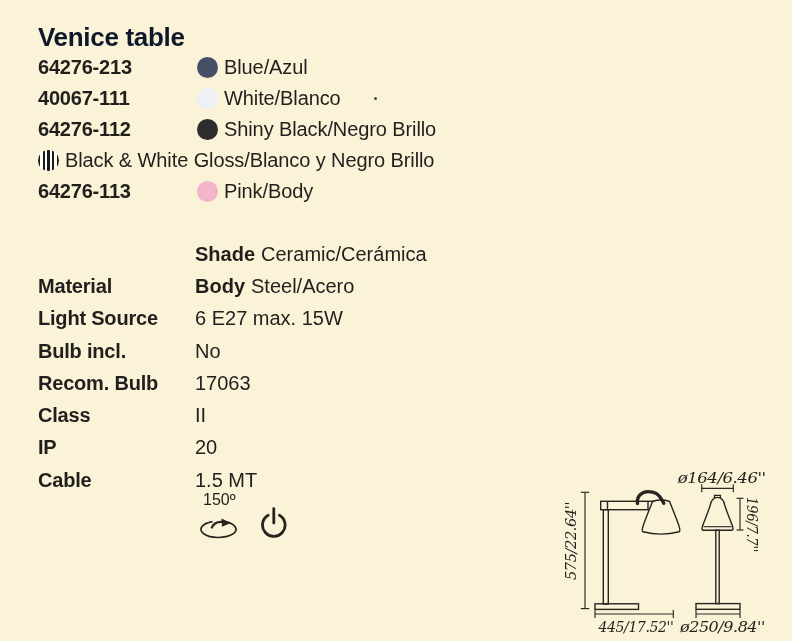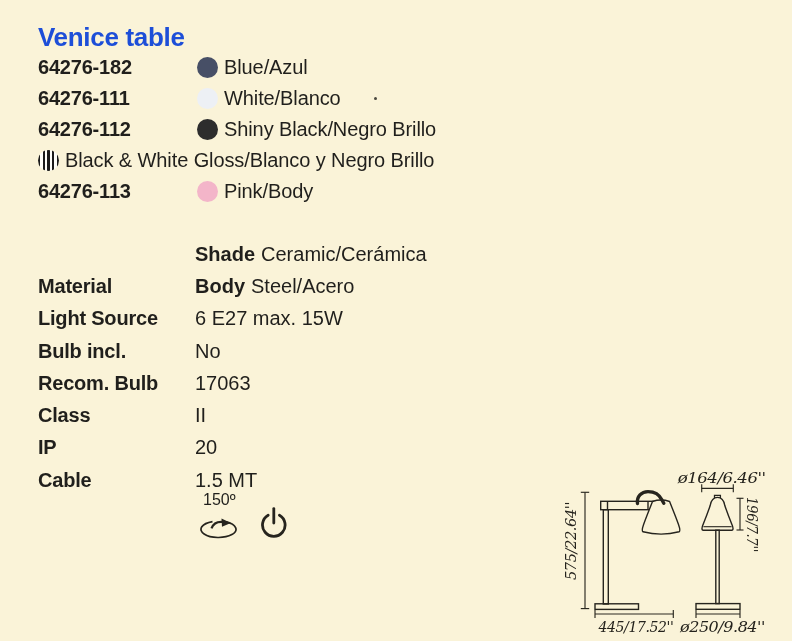--- a/index.html
+++ b/index.html
@@ -4,21 +4,21 @@
 <style>
   html,body{margin:0;padding:0;}
   .screen{
     position:relative;width:792px;height:641px;overflow:hidden;
     background:#faf3d8;color:#201f1c;
     font-family:"Liberation Sans",sans-serif;
     -webkit-font-smoothing:antialiased;
   }
   .title{
     position:absolute;left:38px;top:22px;margin:0;
-    font-size:26px;font-weight:700;letter-spacing:-0.3px;color:#1d4ed8;
+    font-size:26px;font-weight:700;letter-spacing:-0.3px;color:#0f172a;
   }
   
   .products{position:absolute;left:38px;top:52px;width:620px;}
   .product-row{display:flex;align-items:center;height:31px;}
   .product-code{width:159px;font-size:20px;font-weight:700;letter-spacing:-0.2px;}
   .swatch{width:21px;height:21px;border-radius:50%;flex:0 0 auto;margin-right:6px;}
   .swatch--striped{
     background:repeating-linear-gradient(90deg,#1b1b1b 0 2.2px,#fdfdf8 2.2px 4.7px);
   }
   .product-name{font-size:20px;letter-spacing:-0.1px;text-align:right;}
@@ -44,26 +44,26 @@
 </style>
 </head>
 <body>
 
 <div class="screen">
 
   <h1 class="title">Venice table</h1>
 
   <div class="products">
     <div class="product-row">
-      <span class="product-code">64276-182</span>
+      <span class="product-code">64276-213</span>
       <span class="swatch" style="background-color: rgb(71, 79, 102);"></span>
       <span class="product-name">Blue/Azul</span>
     </div>
     <div class="product-row">
-      <span class="product-code">64276-111</span>
+      <span class="product-code">40067-111</span>
       <span class="swatch" style="background-color: rgb(237, 240, 245);"></span>
       <span class="product-name">White/Blanco</span>
     </div>
     <div class="product-row">
       <span class="product-code">64276-112</span>
       <span class="swatch" style="background-color: rgb(45, 45, 45);"></span>
       <span class="product-name">Shiny Black/Negro Brillo</span>
     </div>
     <div class="product-row">
       <span class="swatch swatch--striped"></span>

